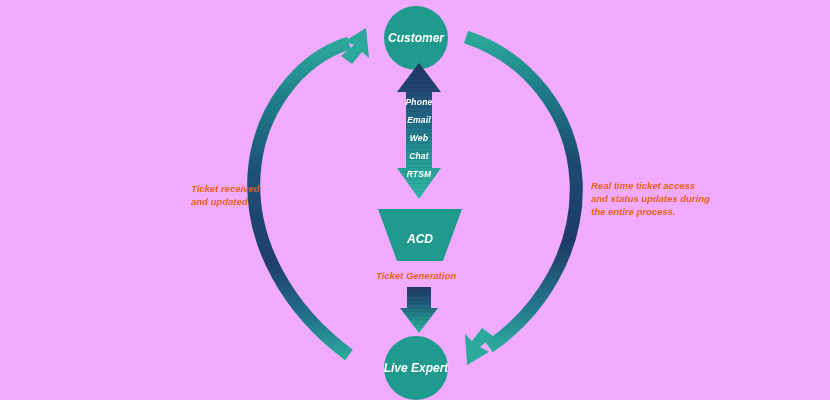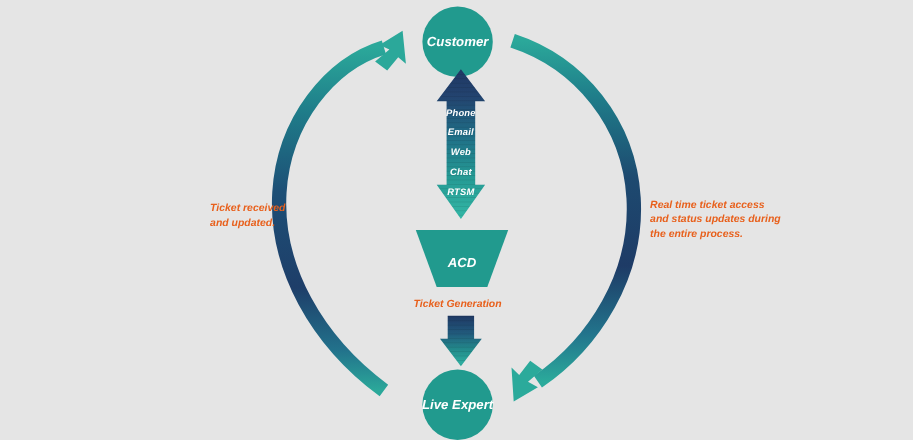--- a/index.html
+++ b/index.html
@@ -8,21 +8,21 @@
     padding: 0;
     background: #ffffff;
   }
   body {
     font-family: "Liberation Sans", sans-serif;
   }
   #diagram-root {
     position: relative;
     width: 830px;
     height: 400px;
-    background: #e5e5e5;
+    background: #f0abfc;
     overflow: hidden;
   }
   #diagram-svg {
     position: absolute;
     left: 0;
     top: 0;
     width: 830px;
     height: 400px;
     display: block;
   }

